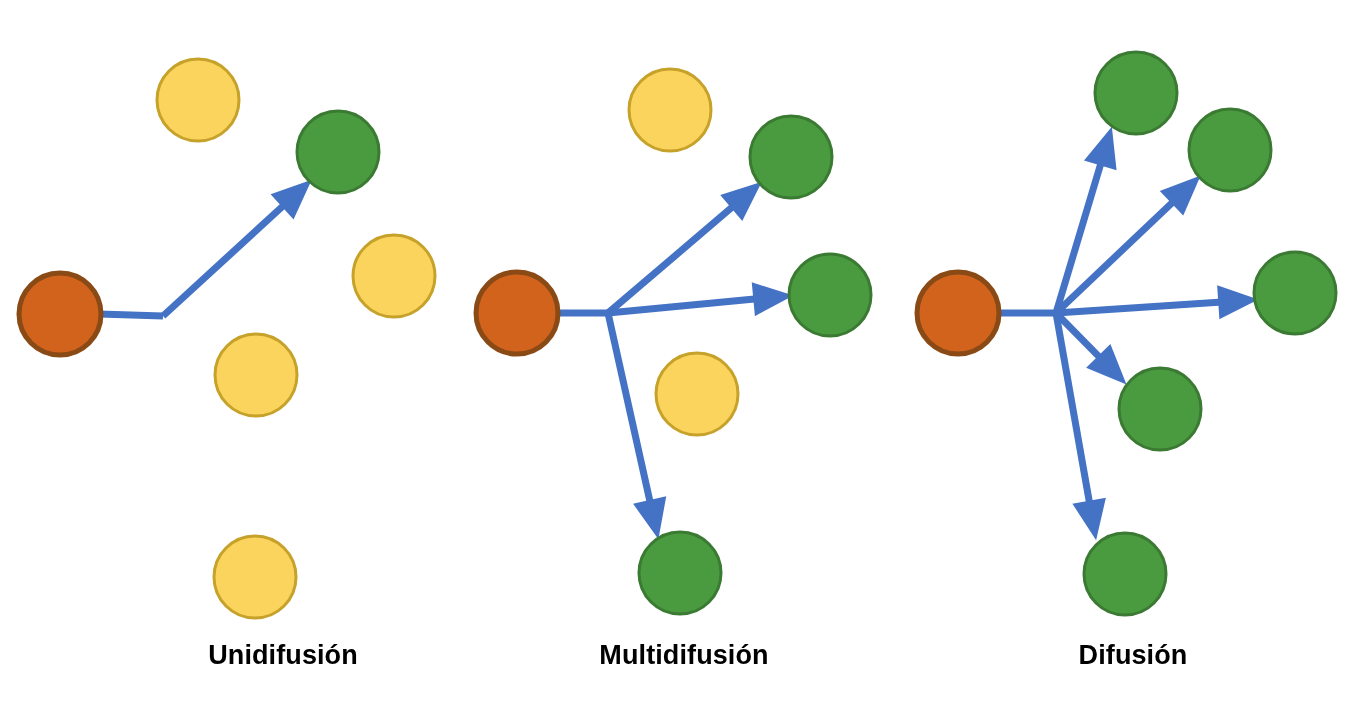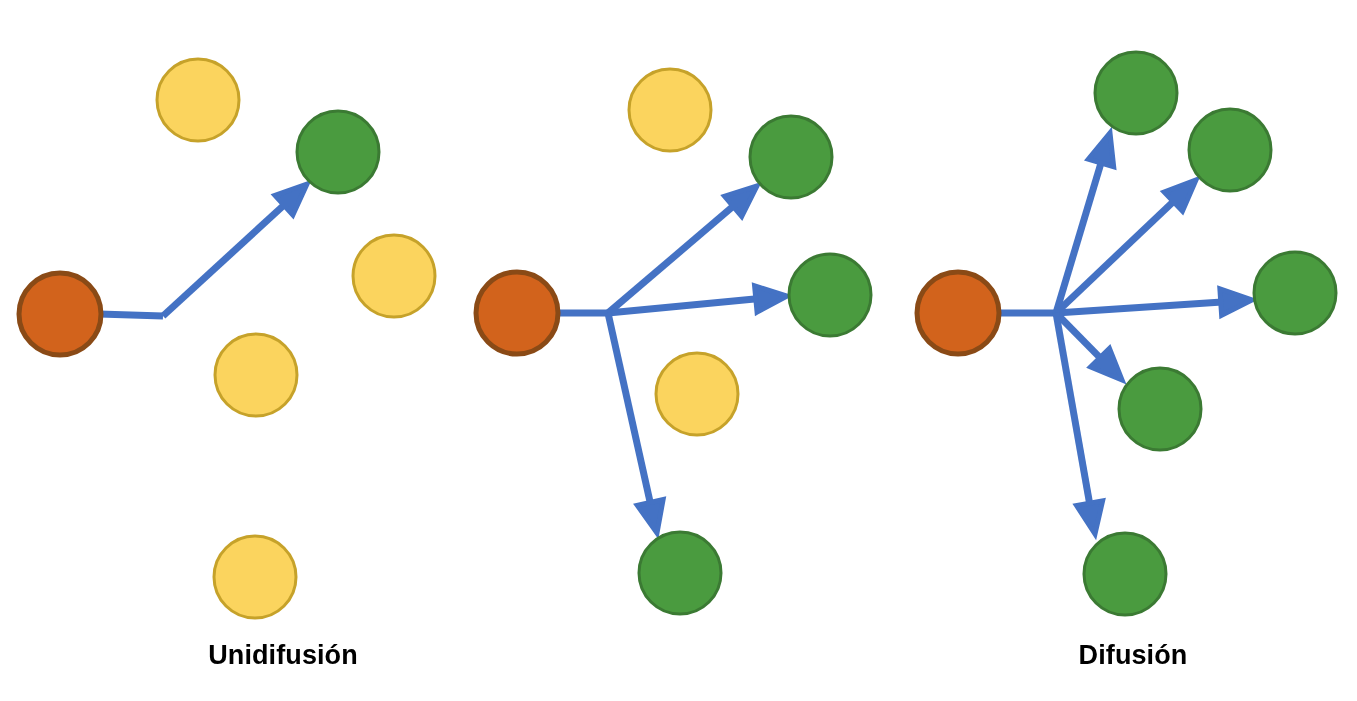--- a/index.html
+++ b/index.html
@@ -99,14 +99,15 @@
         <circle cx="958" cy="313" r="41" fill="#D2631C" stroke="#8A4A16" stroke-width="5"></circle>
         <circle cx="1136" cy="93" r="41" fill="#4A9B3F" stroke="#3B7A33" stroke-width="3"></circle>
         <circle cx="1230" cy="150" r="41" fill="#4A9B3F" stroke="#3B7A33" stroke-width="3"></circle>
         <circle cx="1295" cy="293" r="41" fill="#4A9B3F" stroke="#3B7A33" stroke-width="3"></circle>
         <circle cx="1160" cy="409" r="41" fill="#4A9B3F" stroke="#3B7A33" stroke-width="3"></circle>
         <circle cx="1125" cy="574" r="41" fill="#4A9B3F" stroke="#3B7A33" stroke-width="3"></circle>
       </g>
   </svg>
 
   <div class="panel-caption" style="left:245px; top:640px;margin-left:38px;">Unidifusión</div>
+  <div class="panel-caption" style="left:684px; top:640px;">Multidifusión</div>
   <div class="panel-caption" style="left:1133px; top:640px;text-align:right;">Difusión</div>
 </div>
 
 </body></html>

